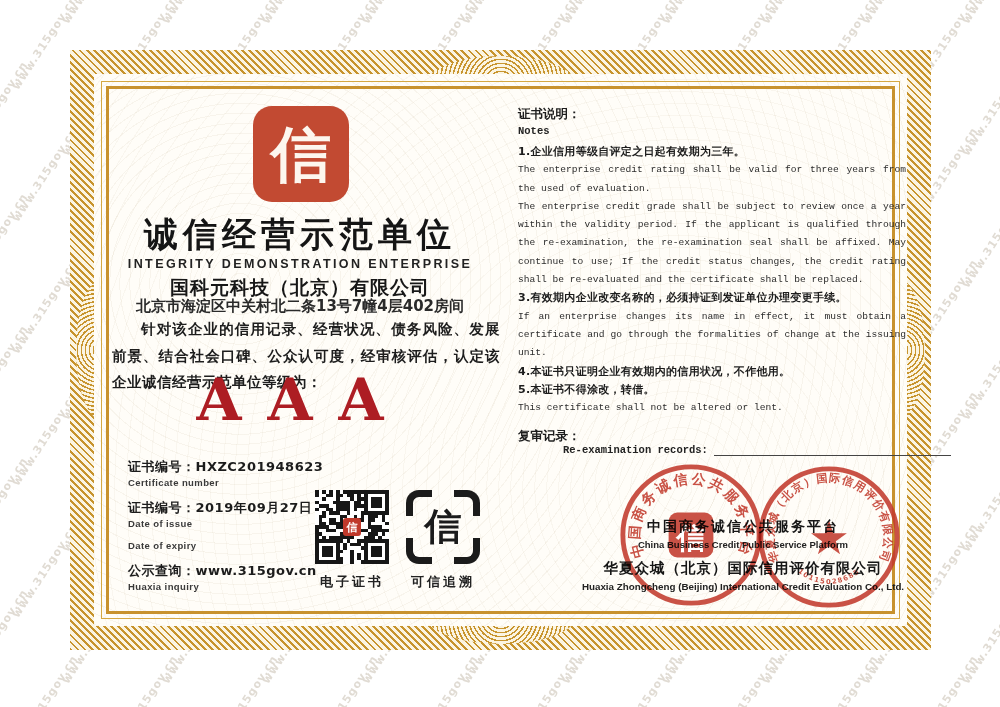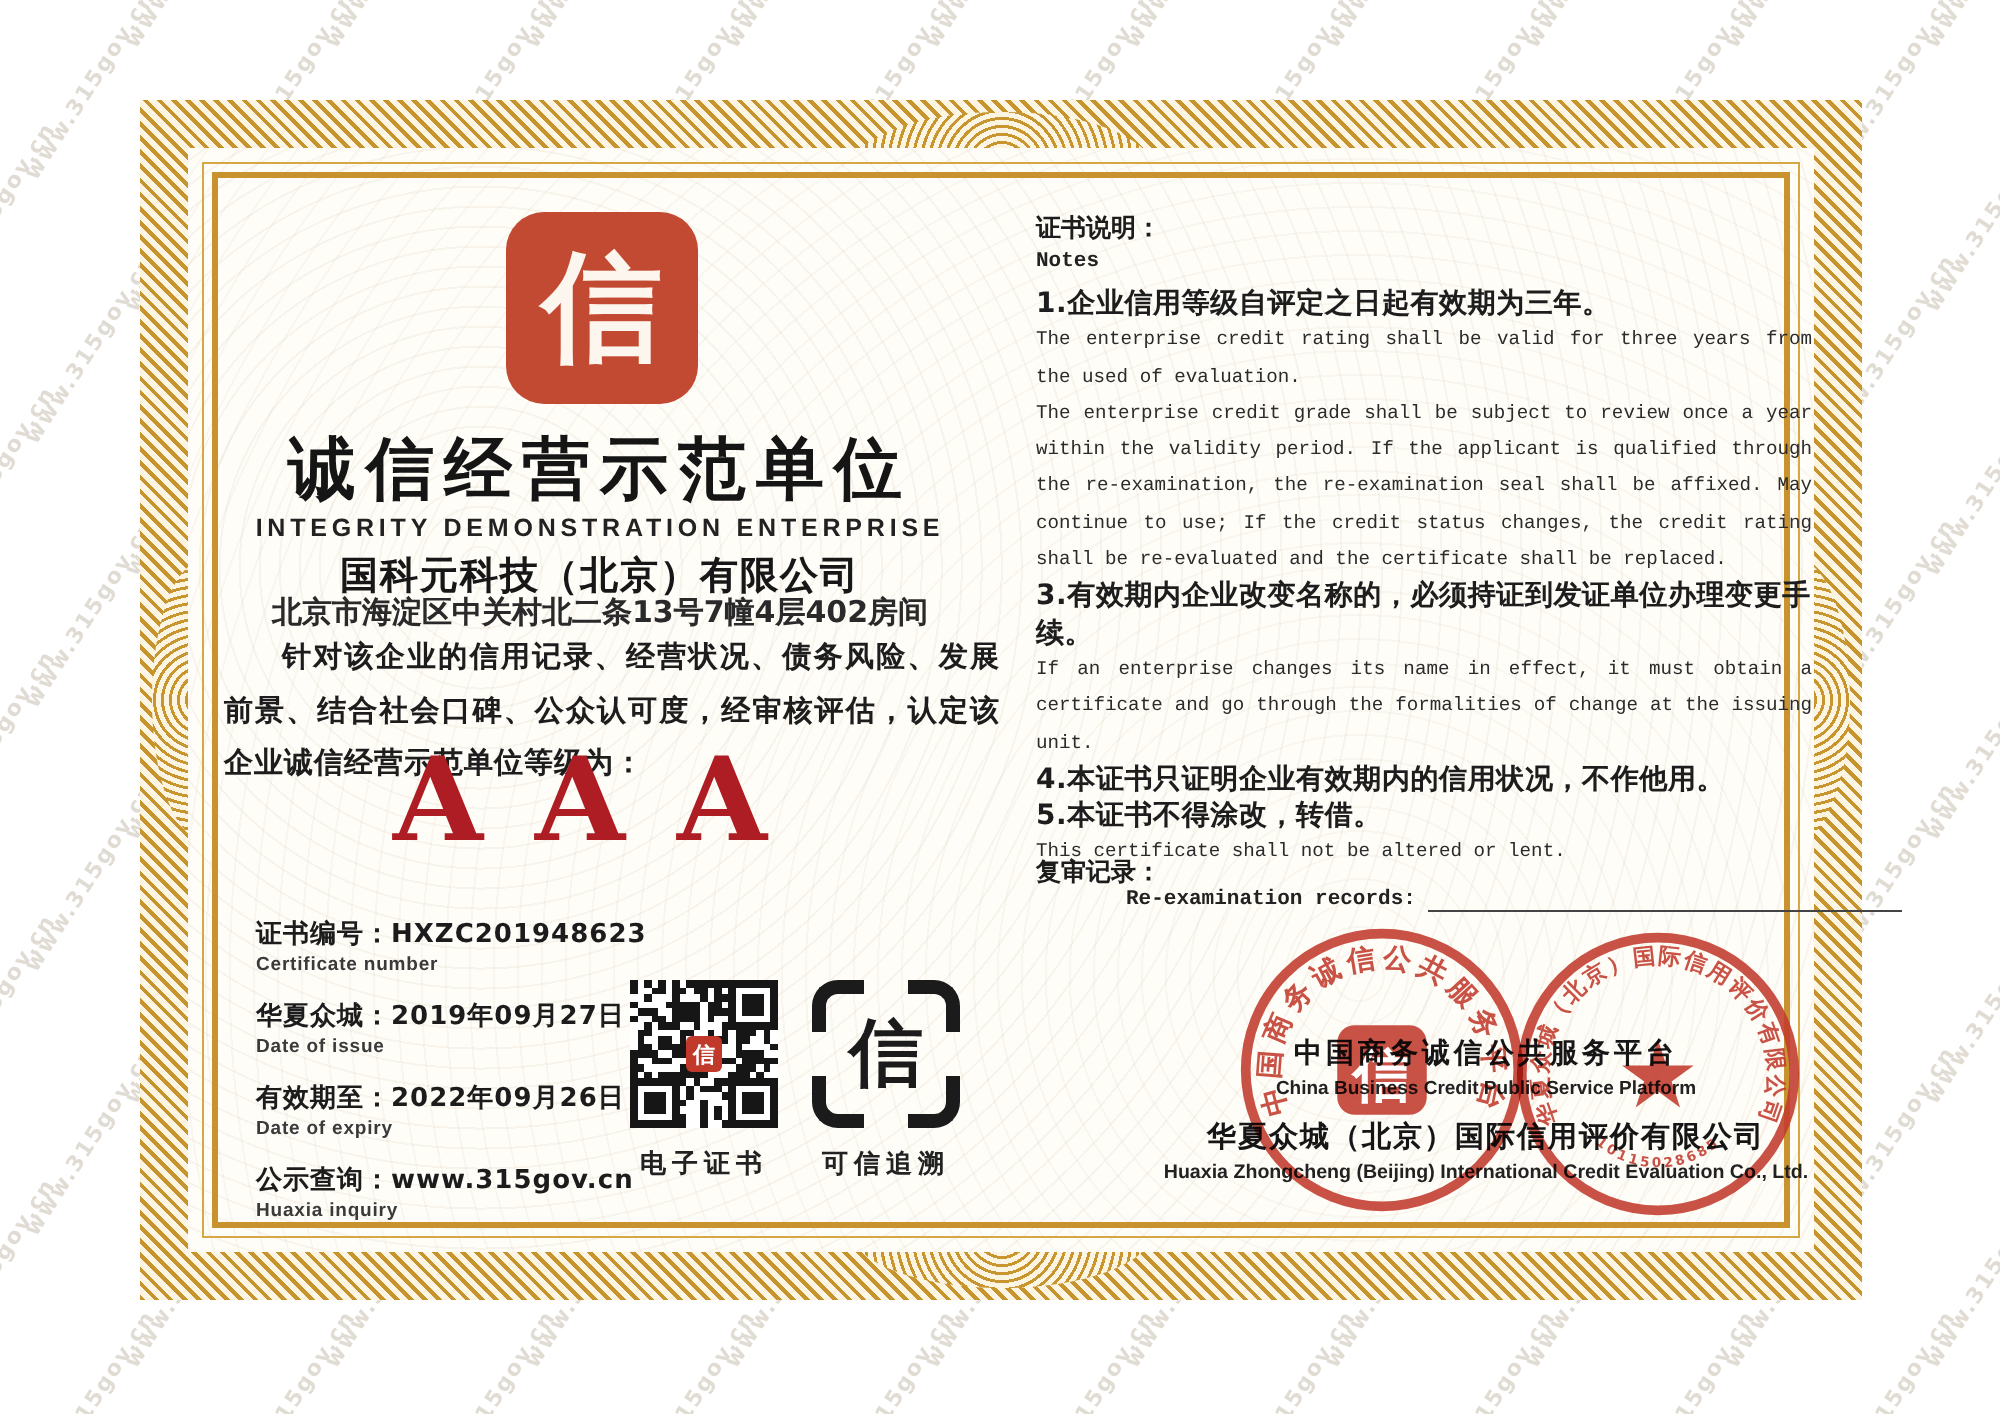--- a/index.html
+++ b/index.html
@@ -79,21 +79,21 @@
   .trace .glyph { position:absolute; inset:0; display:flex; align-items:center; justify-content:center;
     font-size:37px; font-weight:900; color:#1b1b1b; }
   .badge-label { margin-top:9px; text-align:center; font-size:13px; font-weight:700;
     color:#222; letter-spacing:3px; }
 
   
   .notes-head-zh { position:absolute; left:448px; top:56px; font-size:12.5px; font-weight:700; color:#1d1d1d; }
   .notes-head-en { position:absolute; left:448px; top:75px; font-size:10.5px; font-weight:700;
     color:#222; font-family:"Liberation Mono", monospace; }
   .notes { position:absolute; left:448px; top:93px; width:388px; }
-  .note-zh { font-size:14px; font-weight:700; color:#1d1d1d; line-height:18.3px; letter-spacing:.3px; }
+  .note-zh { font-size:11px; font-weight:700; color:#1d1d1d; line-height:18.3px; letter-spacing:.3px; }
   .note-en { font-size:9.6px; font-weight:400; color:#2b2b2b; line-height:18.3px;
     font-family:"Liberation Mono", monospace; text-align:justify; }
   .reexam-zh { position:absolute; left:448px; top:378px; font-size:12.5px; font-weight:700; color:#1c1c1c; }
   .reexam-row { position:absolute; left:448px; top:394px; width:388px; display:flex; align-items:flex-end;margin-left:45px; }
   .reexam-en { font-size:10.5px; font-weight:600; color:#222; font-family:"Liberation Mono", monospace;
     white-space:nowrap; }
   .reexam-line { flex:1; border-bottom:1.2px solid #444; margin-left:6px; height:12px; }
 
   .issuer { position:absolute; left:480px; top:468px; width:386px; text-align:center; z-index:4; }
   .issuer .l1 { font-size:14px; font-weight:700; color:#161616; letter-spacing:2px; }
@@ -262,25 +262,24 @@
       <div class="address">北京市海淀区中关村北二条13号7幢4层402房间</div>
       <div class="statement">针对该企业的信用记录、经营状况、债务风险、发展前景、结合社会口碑、公众认可度，经审核评估，认定该企业诚信经营示范单位等级为：</div>
       <div class="rating">AAA</div>
 
       <div class="details">
         <div class="drow">
           <div class="zh">证书编号：HXZC201948623</div>
           <div class="en">Certificate number</div>
         </div>
         <div class="drow">
-          <div class="zh">华夏众城：2019年09月27日</div>
+          <div class="zh">证书编号：2019年09月27日</div>
           <div class="en">Date of issue</div>
         </div>
         <div class="drow">
-          <div class="zh">有效期至：2022年09月26日</div>
           <div class="en">Date of expiry</div>
         </div>
         <div class="drow">
           <div class="zh">公示查询：www.315gov.cn</div>
           <div class="en">Huaxia inquiry</div>
         </div>
       </div>
 
       <div class="qr-wrap">
         <div class="qr">

